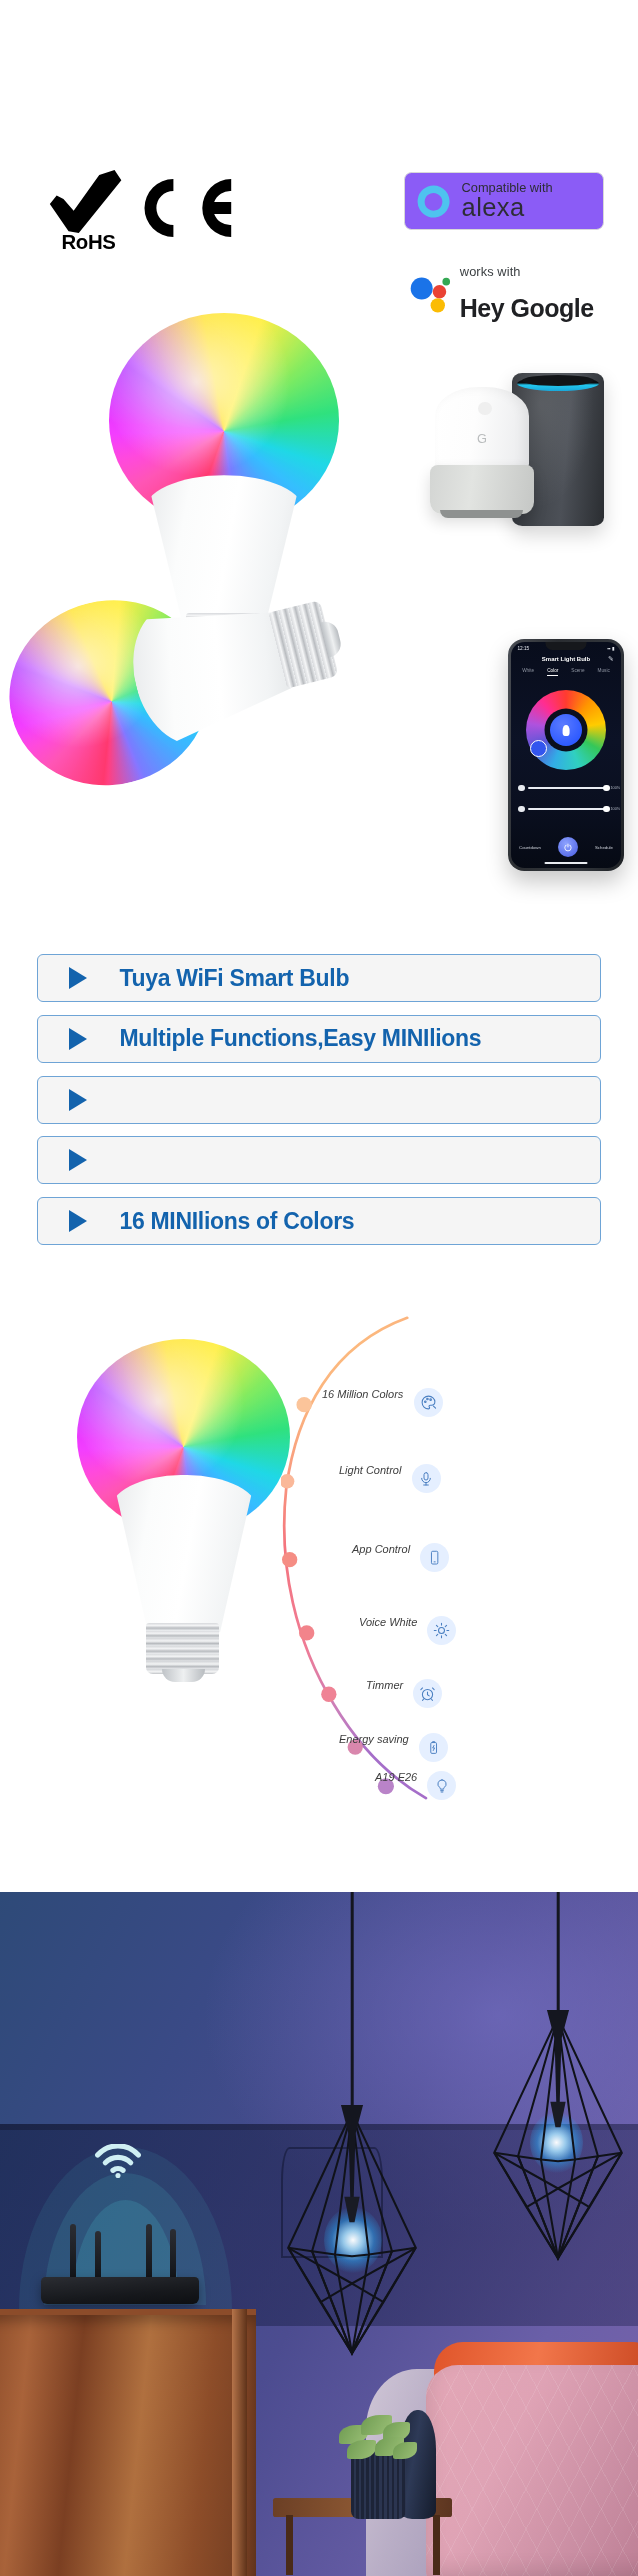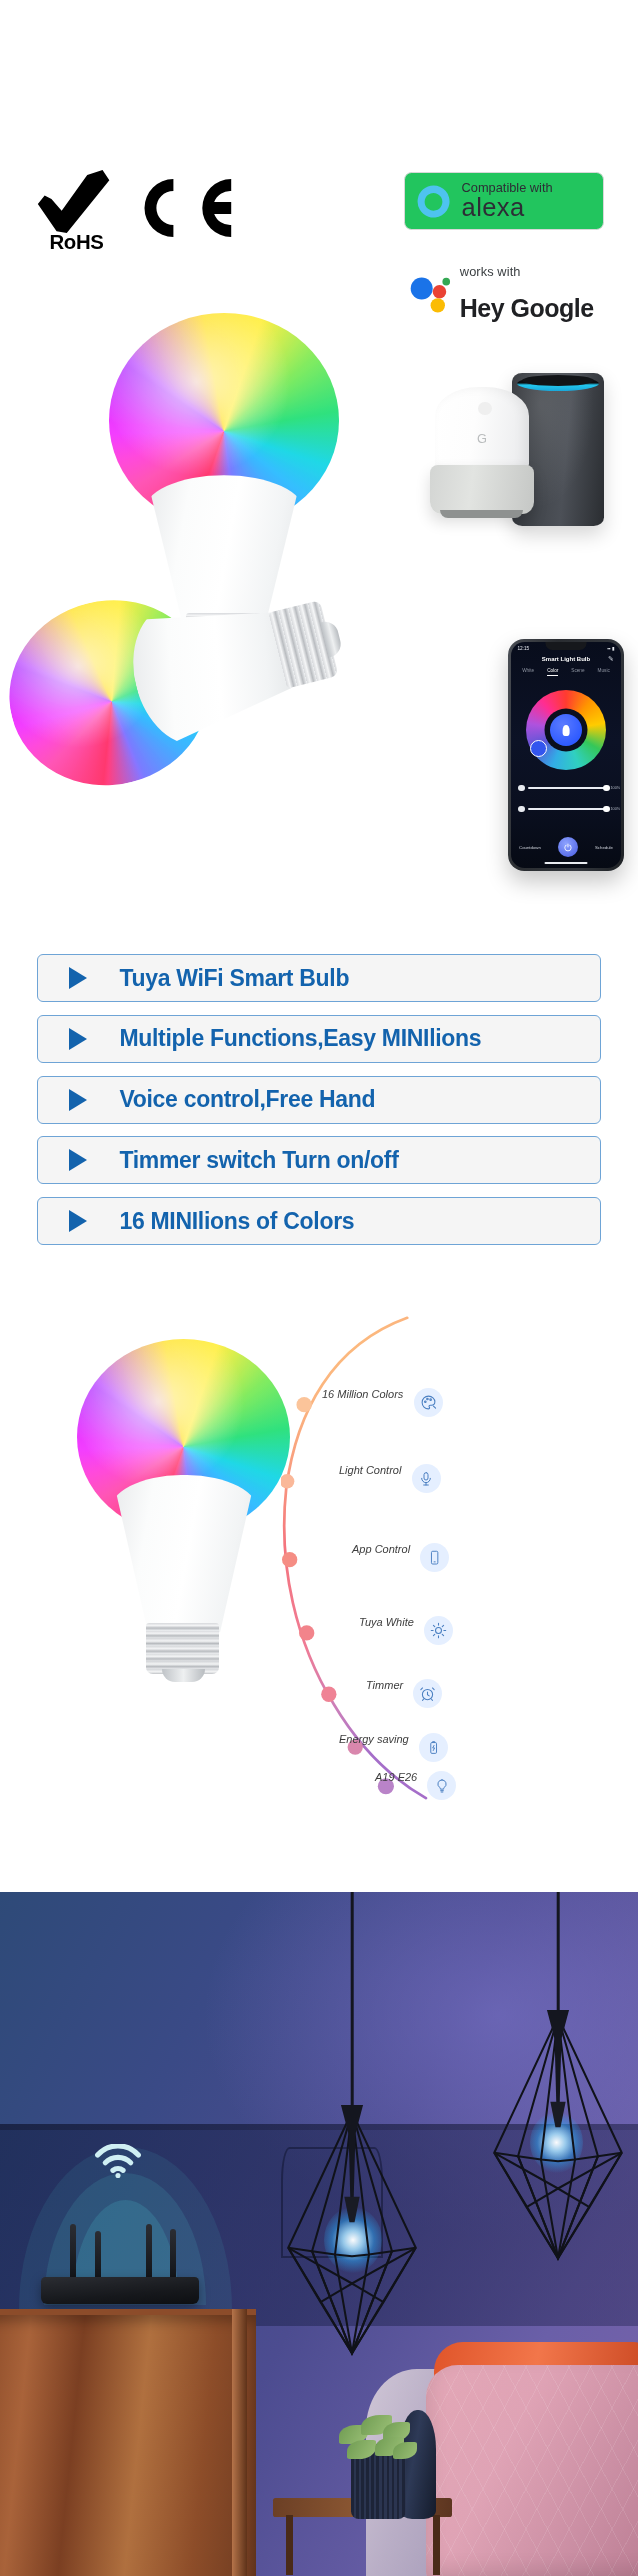--- a/index.html
+++ b/index.html
@@ -23,36 +23,36 @@
     text-align: center;
     font-size: 39px;
     font-weight: 700;
     letter-spacing: -0.4px;
     color: #1363ad;
     font-family: "Liberation Sans", sans-serif;
   }
 
   
   .cert-block { position: absolute; top: 167px; left: 34px; width: 238px; height: 102px; }
-  .rohs { position: absolute; left: 0; top: 3.4px; width: 85px; height: 92px; }
+  .rohs { position: absolute; left: 12px; top: 3.4px; width: 85px; height: 92px; }
   .rohs-check { position: absolute; left: 1.7px; top: 0; width: 82px; height: 63px; }
   .rohs-text {
     position: absolute; left: 0; top: 61px; width: 85px;
     text-align: center; font-size: 20.4px; font-weight: 900;
     color: #000; letter-spacing: -0.4px;
     font-family: "Liberation Sans", sans-serif;
   }
   .ce { position: absolute; left: 102px; top: 6.8px; width: 102px; height: 68px; }
 
   
   .alexa-badge {
     position: absolute; top: 172px; left: 404px;
     width: 200px; height: 58px;
     border: 0.9px solid #d8d8d8; border-radius: 7.7px;
-    background: #22c55e;
+    background: #8b5cf6;
     display: flex; align-items: center; padding: 0 10.2px;
   }
   .alexa-ring { width: 37px; height: 37px; flex: 0 0 37px; margin-right: 9.4px; }
   .alexa-txt { line-height: 1.05; }
   .alexa-compat { font-size: 12.8px; color: #2d2d35; font-weight: 400; }
   .alexa-name { font-size: 25.5px; color: #2d2d35; font-weight: 300; letter-spacing: 0.4px; }
 
   
   .google-badge {
     position: absolute; top: 267px; left: 409px;
@@ -512,25 +512,23 @@
     <div class="feature-row">
       <div class="feature-arrow"></div>
       <div class="feature-label">Tuya WiFi Smart Bulb</div>
     </div>
     <div class="feature-row">
       <div class="feature-arrow"></div>
       <div class="feature-label">Multiple Functions,Easy MINIlions</div>
     </div>
     <div class="feature-row">
       <div class="feature-arrow"></div>
-      <div class="feature-label">Voice control,Free Hand</div>
     </div>
     <div class="feature-row">
       <div class="feature-arrow"></div>
-      <div class="feature-label">Timmer switch Turn on/off</div>
     </div>
     <div class="feature-row">
       <div class="feature-arrow"></div>
       <div class="feature-label">16 MINIlions of Colors</div>
     </div>
   </div>
 
   <div class="arc-section">
 
     <div class="bulb arc-bulb">
@@ -590,21 +588,21 @@
       <div class="arc-label">App Control</div>
       <div class="arc-icon">
         <svg width="15.3" height="15.3" viewBox="0 0 24 24" fill="none" stroke="#4a7fc1" stroke-width="1.5" stroke-linejoin="round">
           <rect x="7" y="2" width="10" height="20" rx="2"></rect>
           <path d="M10.5 18.6h3"></path>
         </svg>
       </div>
     </div>
 
     <div class="arc-item" style="left:359px; top:305px;">
-      <div class="arc-label">Tuya White</div>
+      <div class="arc-label">Voice White</div>
       <div class="arc-icon">
         <svg width="17" height="17" viewBox="0 0 24 24" fill="none" stroke="#4a7fc1" stroke-width="1.5" stroke-linecap="round">
           <circle cx="12" cy="12" r="4.2"></circle>
           <path d="M12 1.8v2.6M12 19.6v2.6M1.8 12h2.6M19.6 12h2.6M4.8 4.8l1.9 1.9M17.3 17.3l1.9 1.9M19.2 4.8l-1.9 1.9M6.7 17.3l-1.9 1.9"></path>
         </svg>
       </div>
     </div>
 
     <div class="arc-item" style="left:366px; top:368px;">
       <div class="arc-label">Timmer</div>

